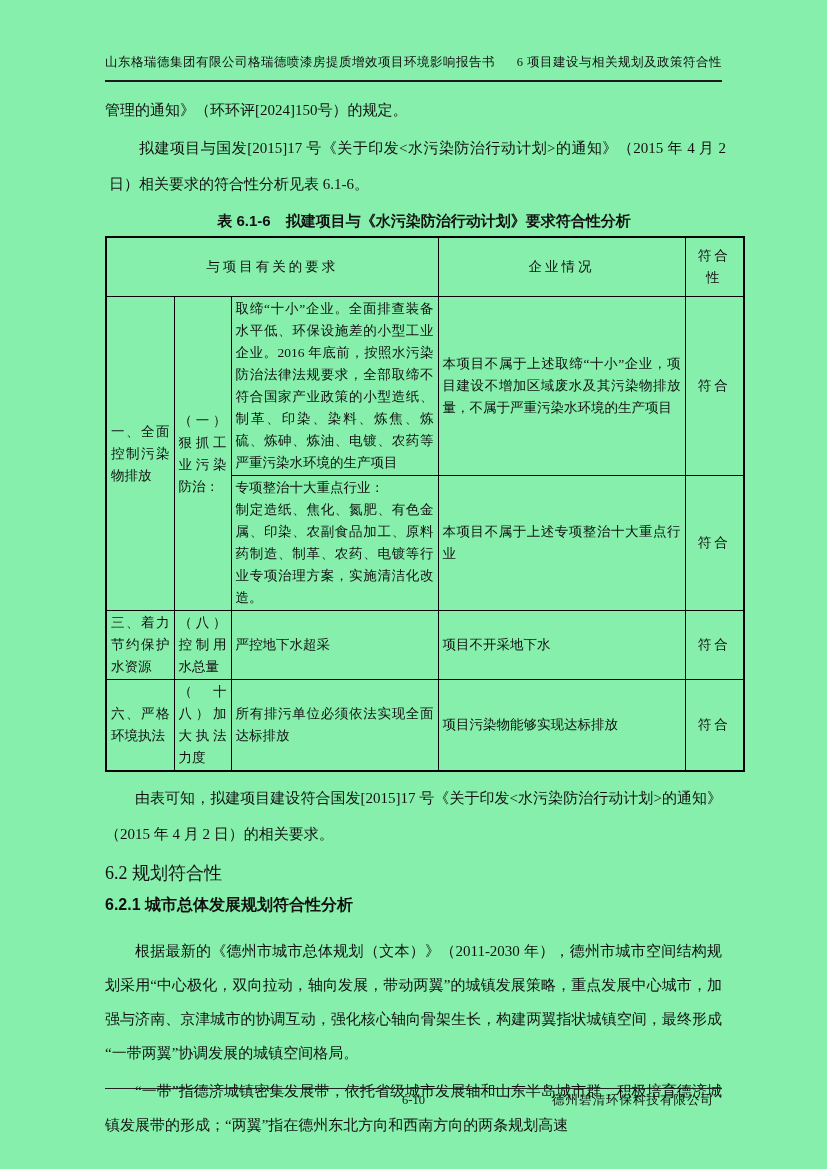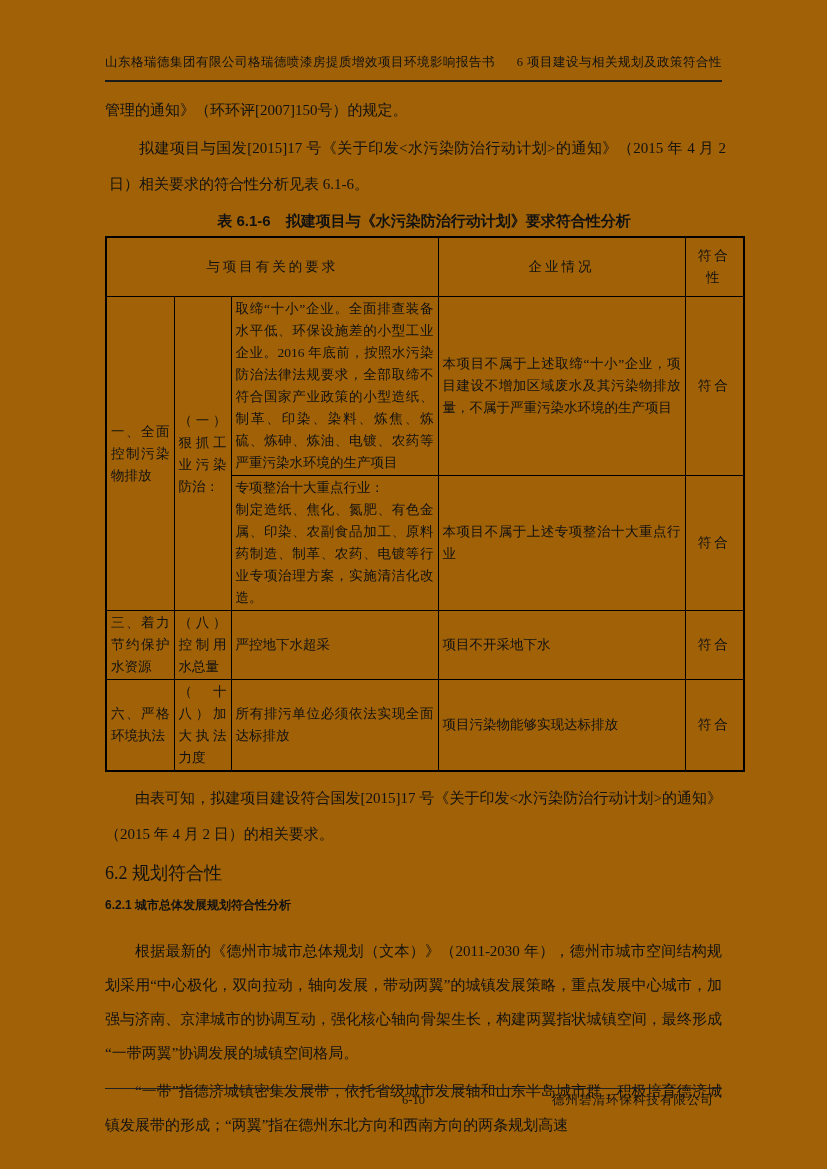--- a/index.html
+++ b/index.html
@@ -1,20 +1,20 @@
 <!DOCTYPE html>
 <html lang="zh"><head>
 <meta charset="utf-8">
 <style>
   html,body{margin:0;padding:0;background:#e8e8e8;}
   .page{
     position:relative;
     width:827px;height:1169px;
     margin:0 auto;
-    background:#a16207;
+    background:#86efac;
     font-family:"Liberation Serif","DejaVu Serif",serif;
     color:#111;
     overflow:hidden;
   }
   
   .doc-header{
     position:absolute;left:105px;top:54px;width:617px;
     display:flex;justify-content:space-between;align-items:flex-end;
     padding-bottom:9px;
     border-bottom:2px solid #1a1a1a;
@@ -57,21 +57,21 @@
   tr.row-2{height:128px;}
   tr.row-3{height:60px;}
   tr.row-4{height:74px;}
   
   .p-conclusion{width:617px;font-size:15px;line-height:36px;text-align:justify;margin:8px 16px 0 0;text-indent:2em;}
   .h-62{
     width:617px;margin:6px 0 0 0;font-size:18px;line-height:30px;font-weight:500;
     font-family:Liberation Serif, serif;
   }
   .h-621{
-    width:617px;margin:4px 0 16px 0;font-size:12px;line-height:26px;font-weight:bold;
+    width:617px;margin:4px 0 16px 0;font-size:16px;line-height:26px;font-weight:bold;
     font-family:"Liberation Sans","DejaVu Sans",sans-serif;
   }
   .p-plan{width:617px;font-size:15px;line-height:34px;text-align:justify;margin:4px 0 0 0;text-indent:2em;}
   
   .doc-footer{
     position:absolute;left:105px;top:1088px;width:617px;
     border-top:1.5px solid #222;
     font-size:12.5px;
   }
   .doc-footer .footer-row{position:relative;height:22px;line-height:22px;}
@@ -83,21 +83,21 @@
 
 <div class="page">
 
   <div class="doc-header">
     <span>山东格瑞德集团有限公司格瑞德喷漆房提质增效项目环境影响报告书</span>
     <span>6 项目建设与相关规划及政策符合性</span>
   </div>
 
   <div class="content">
 
-    <p class="body-text">管理的通知》（环环评[2007]150号）的规定。</p>
+    <p class="body-text">管理的通知》（环环评[2024]150号）的规定。</p>
 
 
     <p class="p-intro">拟建项目与国发[2015]17 号《关于印发&lt;水污染防治行动计划&gt;的通知》（2015 年 4 月 2 日）相关要求的符合性分析见表 6.1-6。</p>
 
     <p class="table-caption">表 6.1-6　拟建项目与《水污染防治行动计划》要求符合性分析</p>
 
     <table class="compliance-table">
       <colgroup>
         <col class="c-cat">
           <col class="c-measure">

